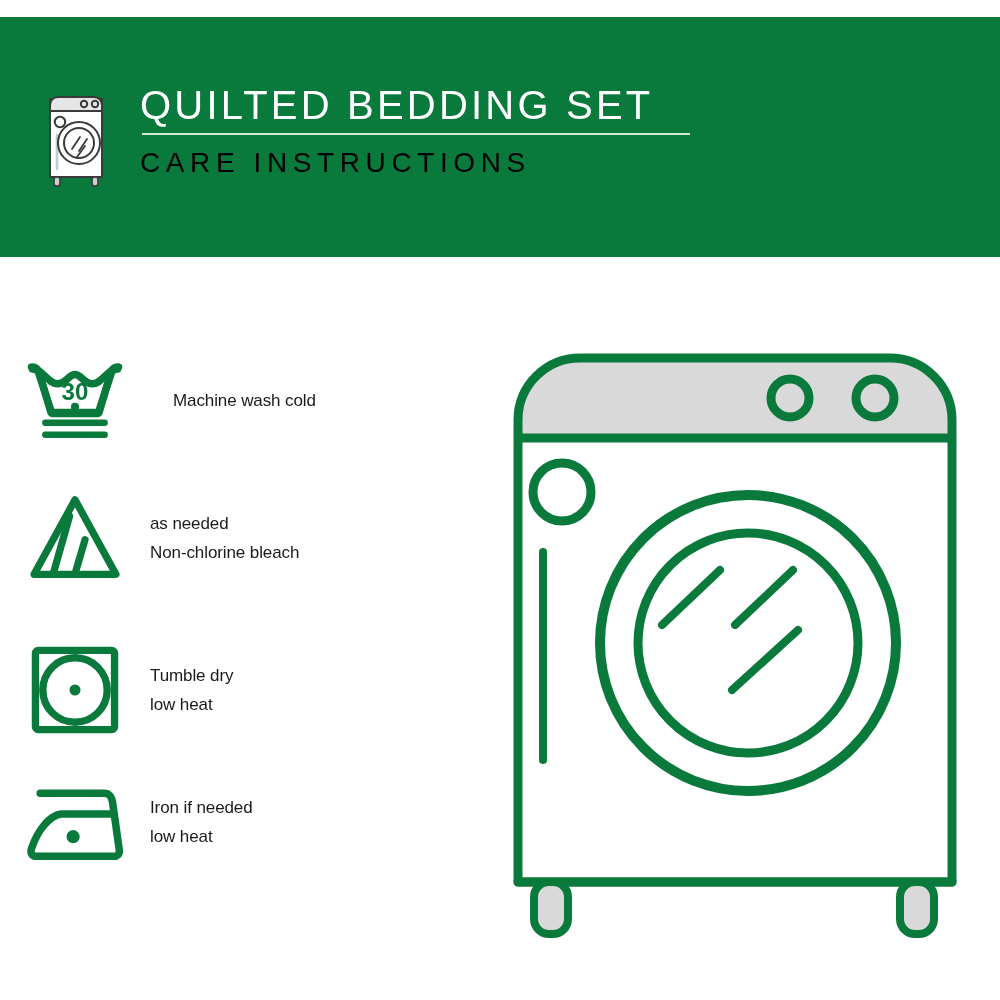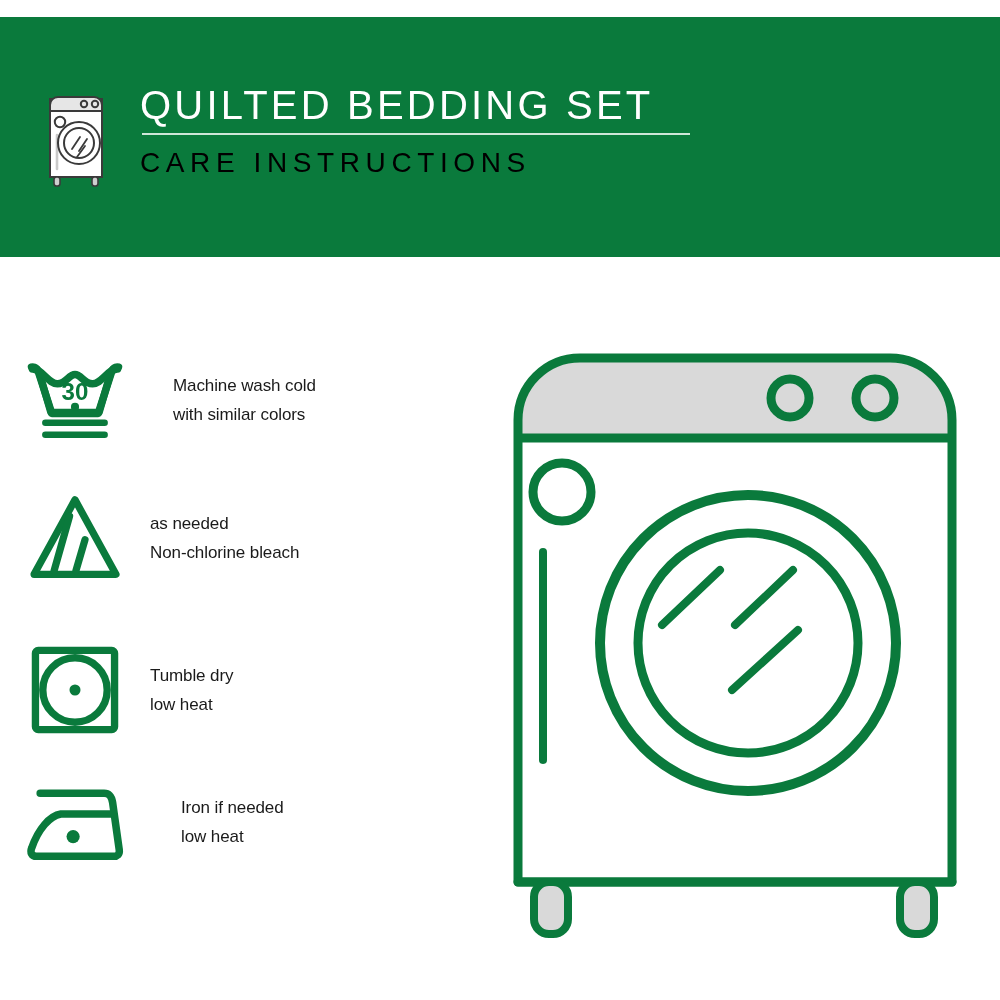--- a/index.html
+++ b/index.html
@@ -42,21 +42,21 @@
 
   
   .care-list { position:absolute; left:0; top:330px; width:480px; }
   .care-row {
     position:absolute; left:0; width:480px; height:120px;
     display:flex; align-items:center;
   }
   .care-row.r0 { top:10px;gap:23px; }
   .care-row.r1 { top:148px; }
   .care-row.r2 { top:300px; }
-  .care-row.r3 { top:432px;gap:31px; }
+  .care-row.r3 { top:432px; }
   .care-sym {
     width:150px; min-width:150px; height:118px;
     display:flex; align-items:center; justify-content:center;
   }
   .care-txt {
     color:#1a1a1a;
     font-size:17px;
     line-height:29px;
     font-weight:400;
     letter-spacing:-0.1px;
@@ -109,21 +109,20 @@
           <path d="M9 13 C14 13 16 15 17 20 L29 61 L81 61 L93 20 C94 15 96 13 101 13" fill="none" stroke="#0a7a3c" stroke-width="8" stroke-linejoin="round" stroke-linecap="round"></path>
           <path d="M9 14 C20 14 26 30 36 30 C46 30 48 20 55 20 C62 20 64 30 74 30 C84 30 90 14 101 14" fill="none" stroke="#0a7a3c" stroke-width="8" stroke-linejoin="round" stroke-linecap="round"></path>
           <text x="55" y="48" text-anchor="middle" font-family="Liberation Sans, sans-serif" font-size="26" font-weight="700" fill="#0a7a3c">30</text>
           <circle cx="55" cy="55" r="4.4" fill="#0a7a3c"></circle>
           <line x1="23" y1="72" x2="87" y2="72" stroke="#0a7a3c" stroke-width="7" stroke-linecap="round"></line>
           <line x1="23" y1="85" x2="87" y2="85" stroke="#0a7a3c" stroke-width="7" stroke-linecap="round"></line>
         </svg>
       </div>
       <div class="care-txt">
         <span class="l">Machine wash cold</span>
-        <span class="l">with similar colors</span>
       </div>
     </div>
 
     <div class="care-row r1">
       <div class="care-sym">
         <svg viewBox="0 0 110 100" width="100" height="92" aria-hidden="true">
           <path d="M55 8 L100 90 L10 90 Z" fill="none" stroke="#0a7a3c" stroke-width="8" stroke-linejoin="round"></path>
           <line x1="49" y1="26" x2="32" y2="86" stroke="#0a7a3c" stroke-width="8" stroke-linecap="round"></line>
           <line x1="66" y1="52" x2="56" y2="86" stroke="#0a7a3c" stroke-width="8" stroke-linecap="round"></line>
         </svg>

